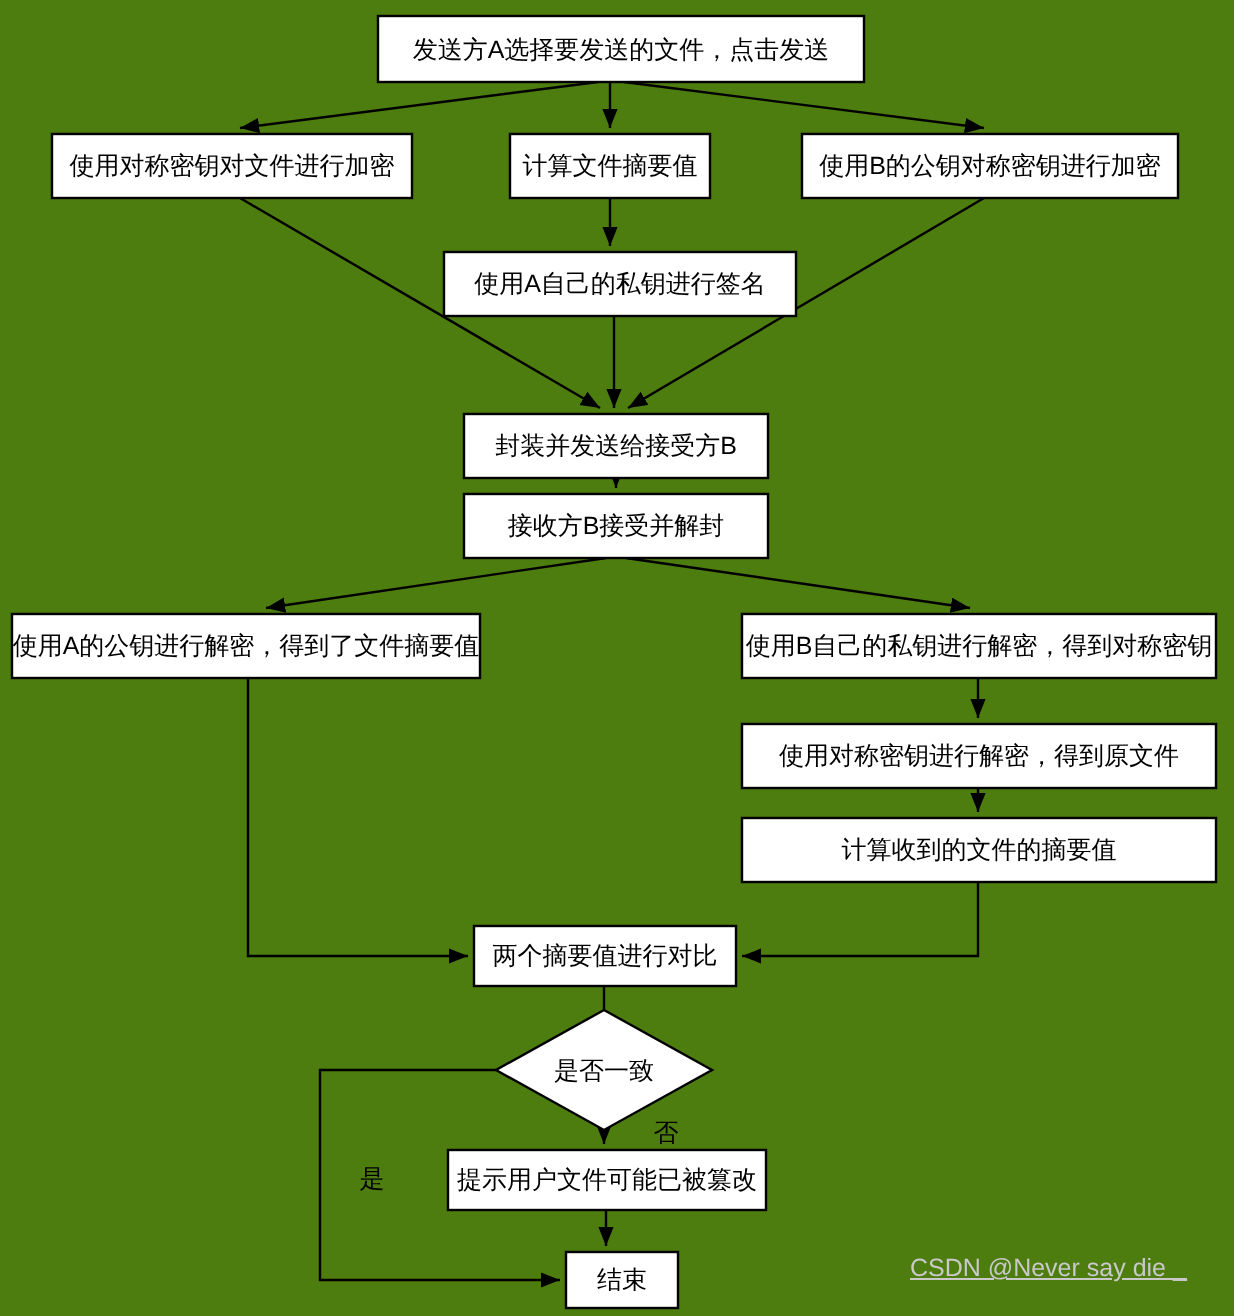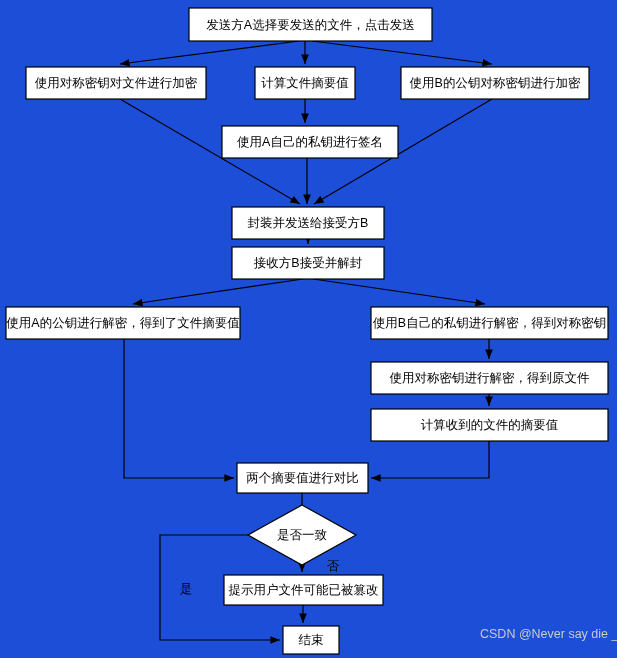--- a/index.html
+++ b/index.html
@@ -7,21 +7,21 @@
     padding: 0;
     background: #ffffff;
   }
   body {
     font-family: "Liberation Sans", "DejaVu Sans", sans-serif;
   }
   #canvas {
     position: relative;
     width: 617px;
     height: 658px;
-    background: #1d4ed8;
+    background: #4d7c0f;
     overflow: hidden;
   }
   svg.flow {
     position: absolute;
     left: 0;
     top: 0;
     width: 617px;
     height: 658px;
   }
   .node-rect {
@@ -185,15 +185,15 @@
       </g>
 
     </g>
 
     <g>
       <text class="edge-label" x="333" y="567">否</text>
       <text class="edge-label" x="186" y="590">是</text>
     </g>
   </svg>
 
-  <div class="watermark" style="left:480px; top:627px;">CSDN @Never say die _</div>
+  <div class="watermark" style="left:455px; top:627px;text-decoration:underline;">CSDN @Never say die _</div>
 
 </div>
 
 </body></html>

